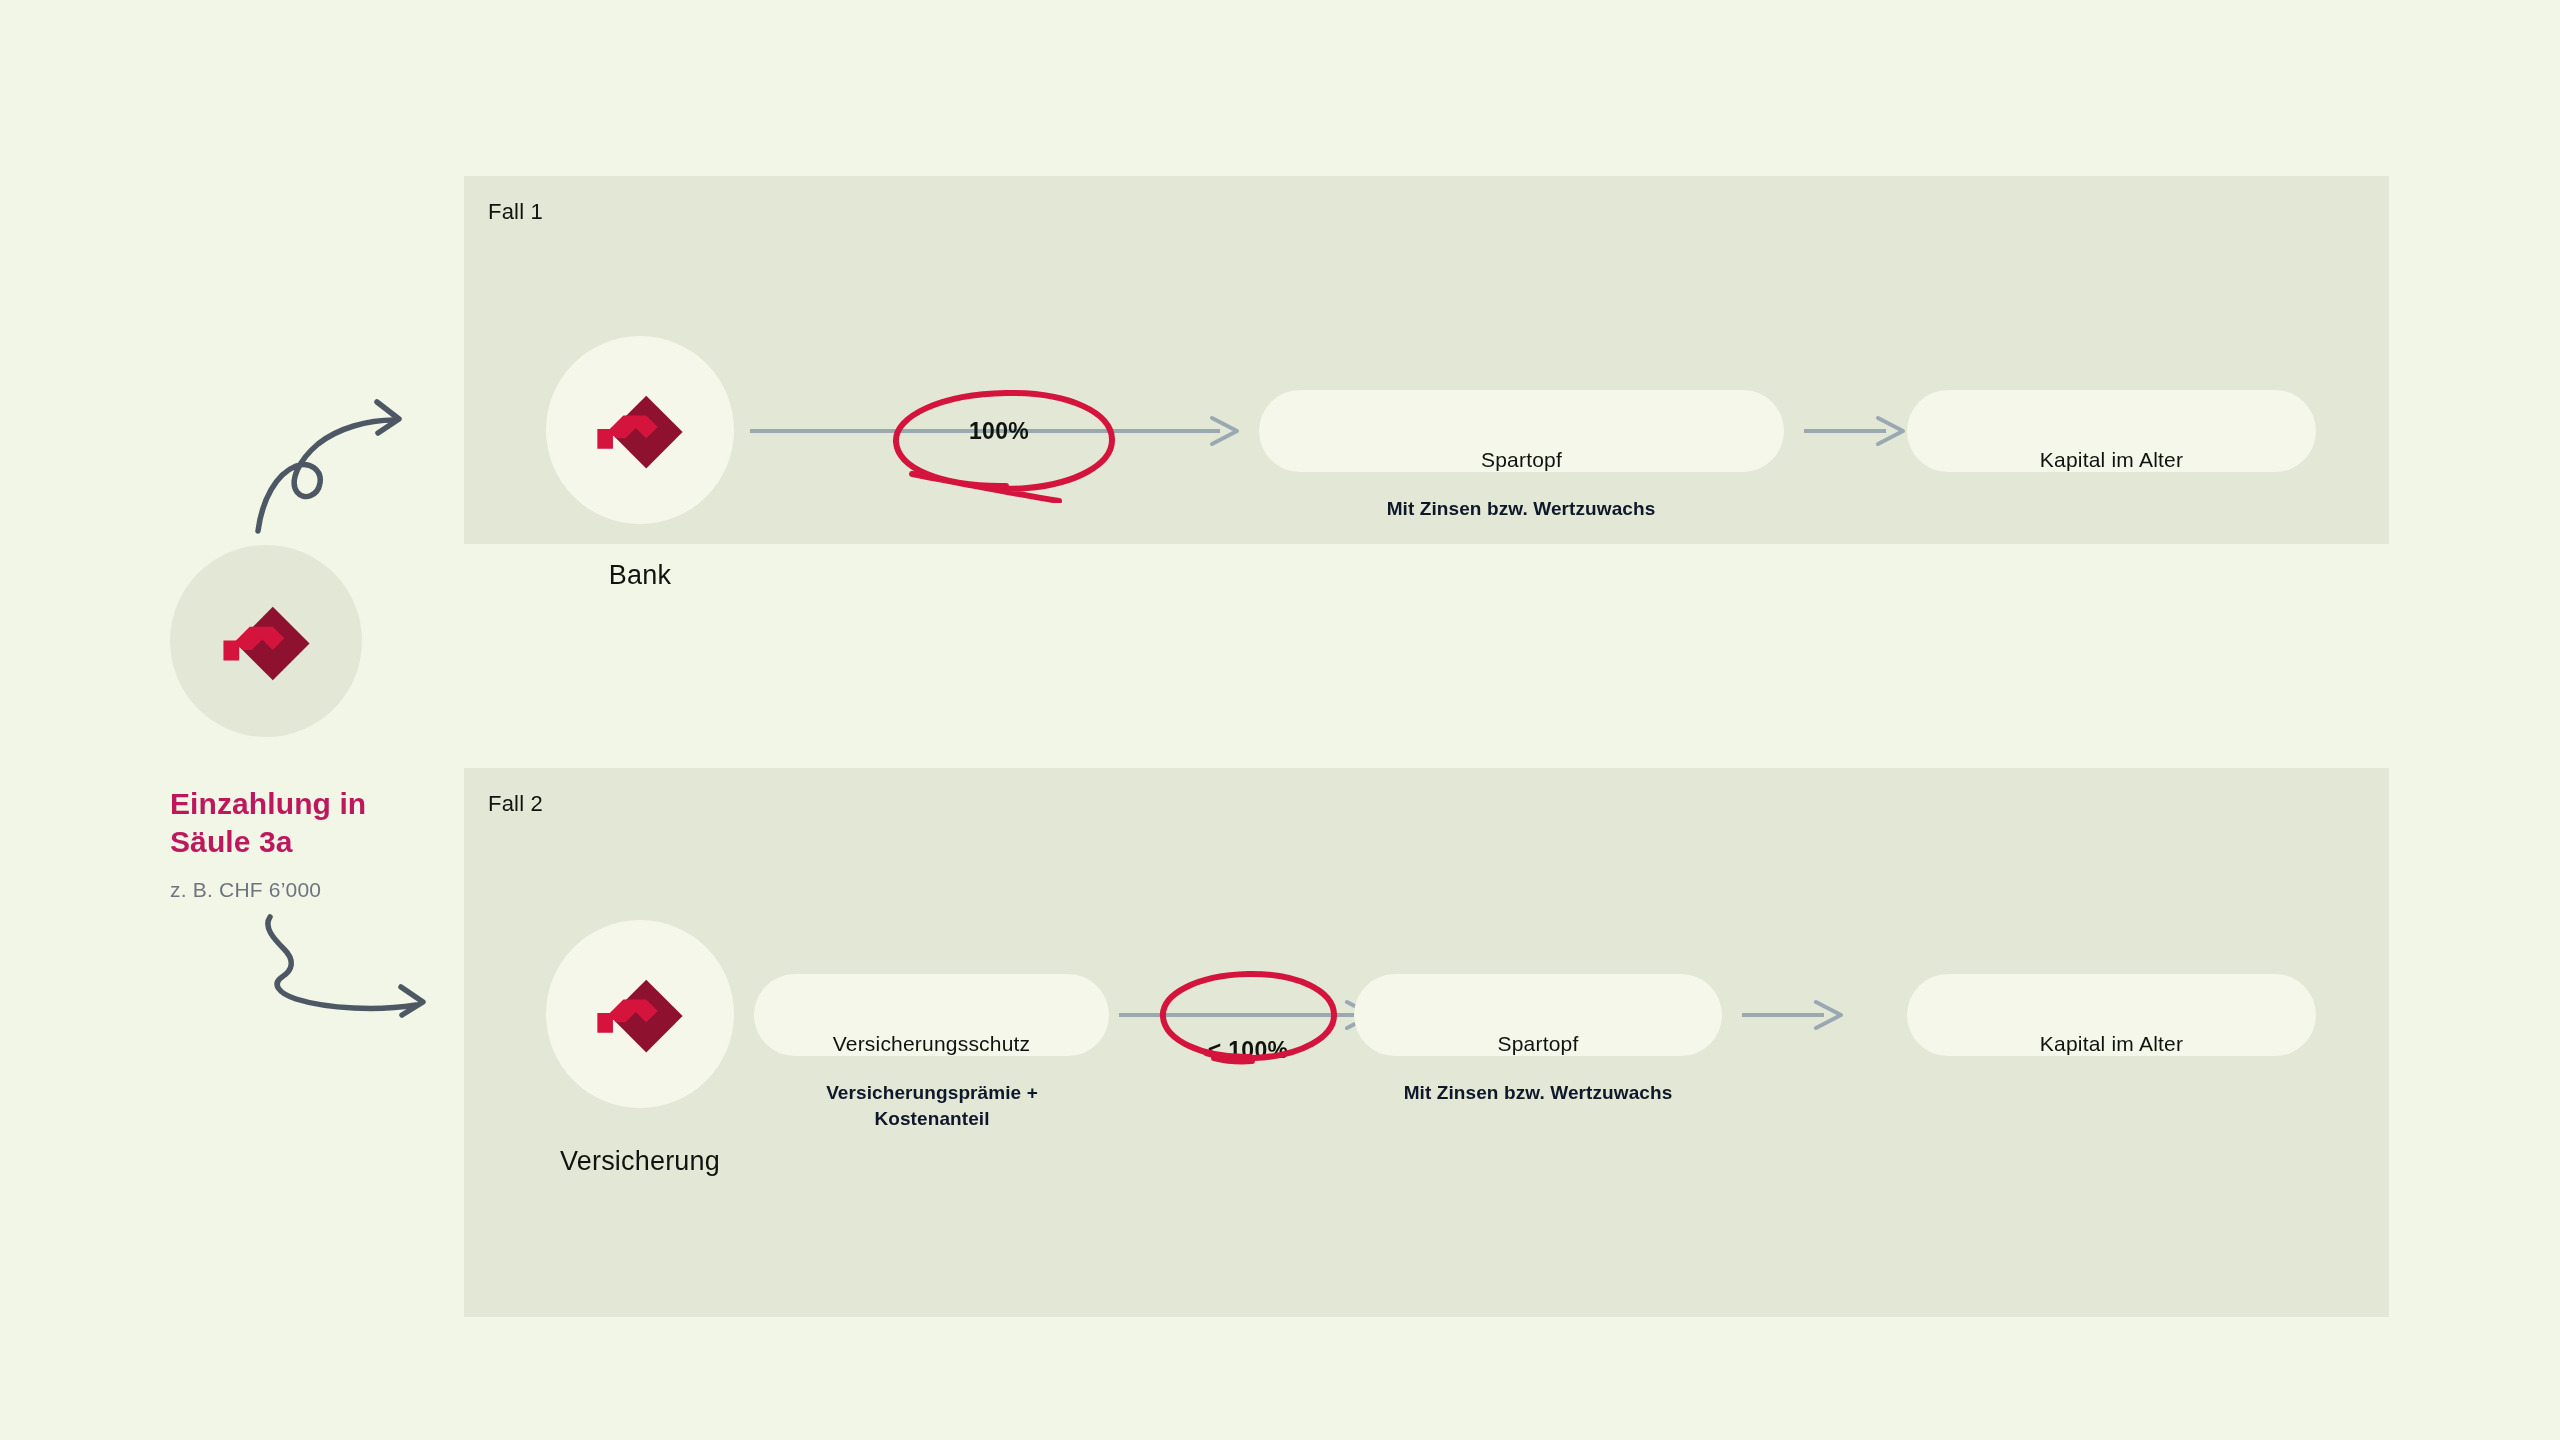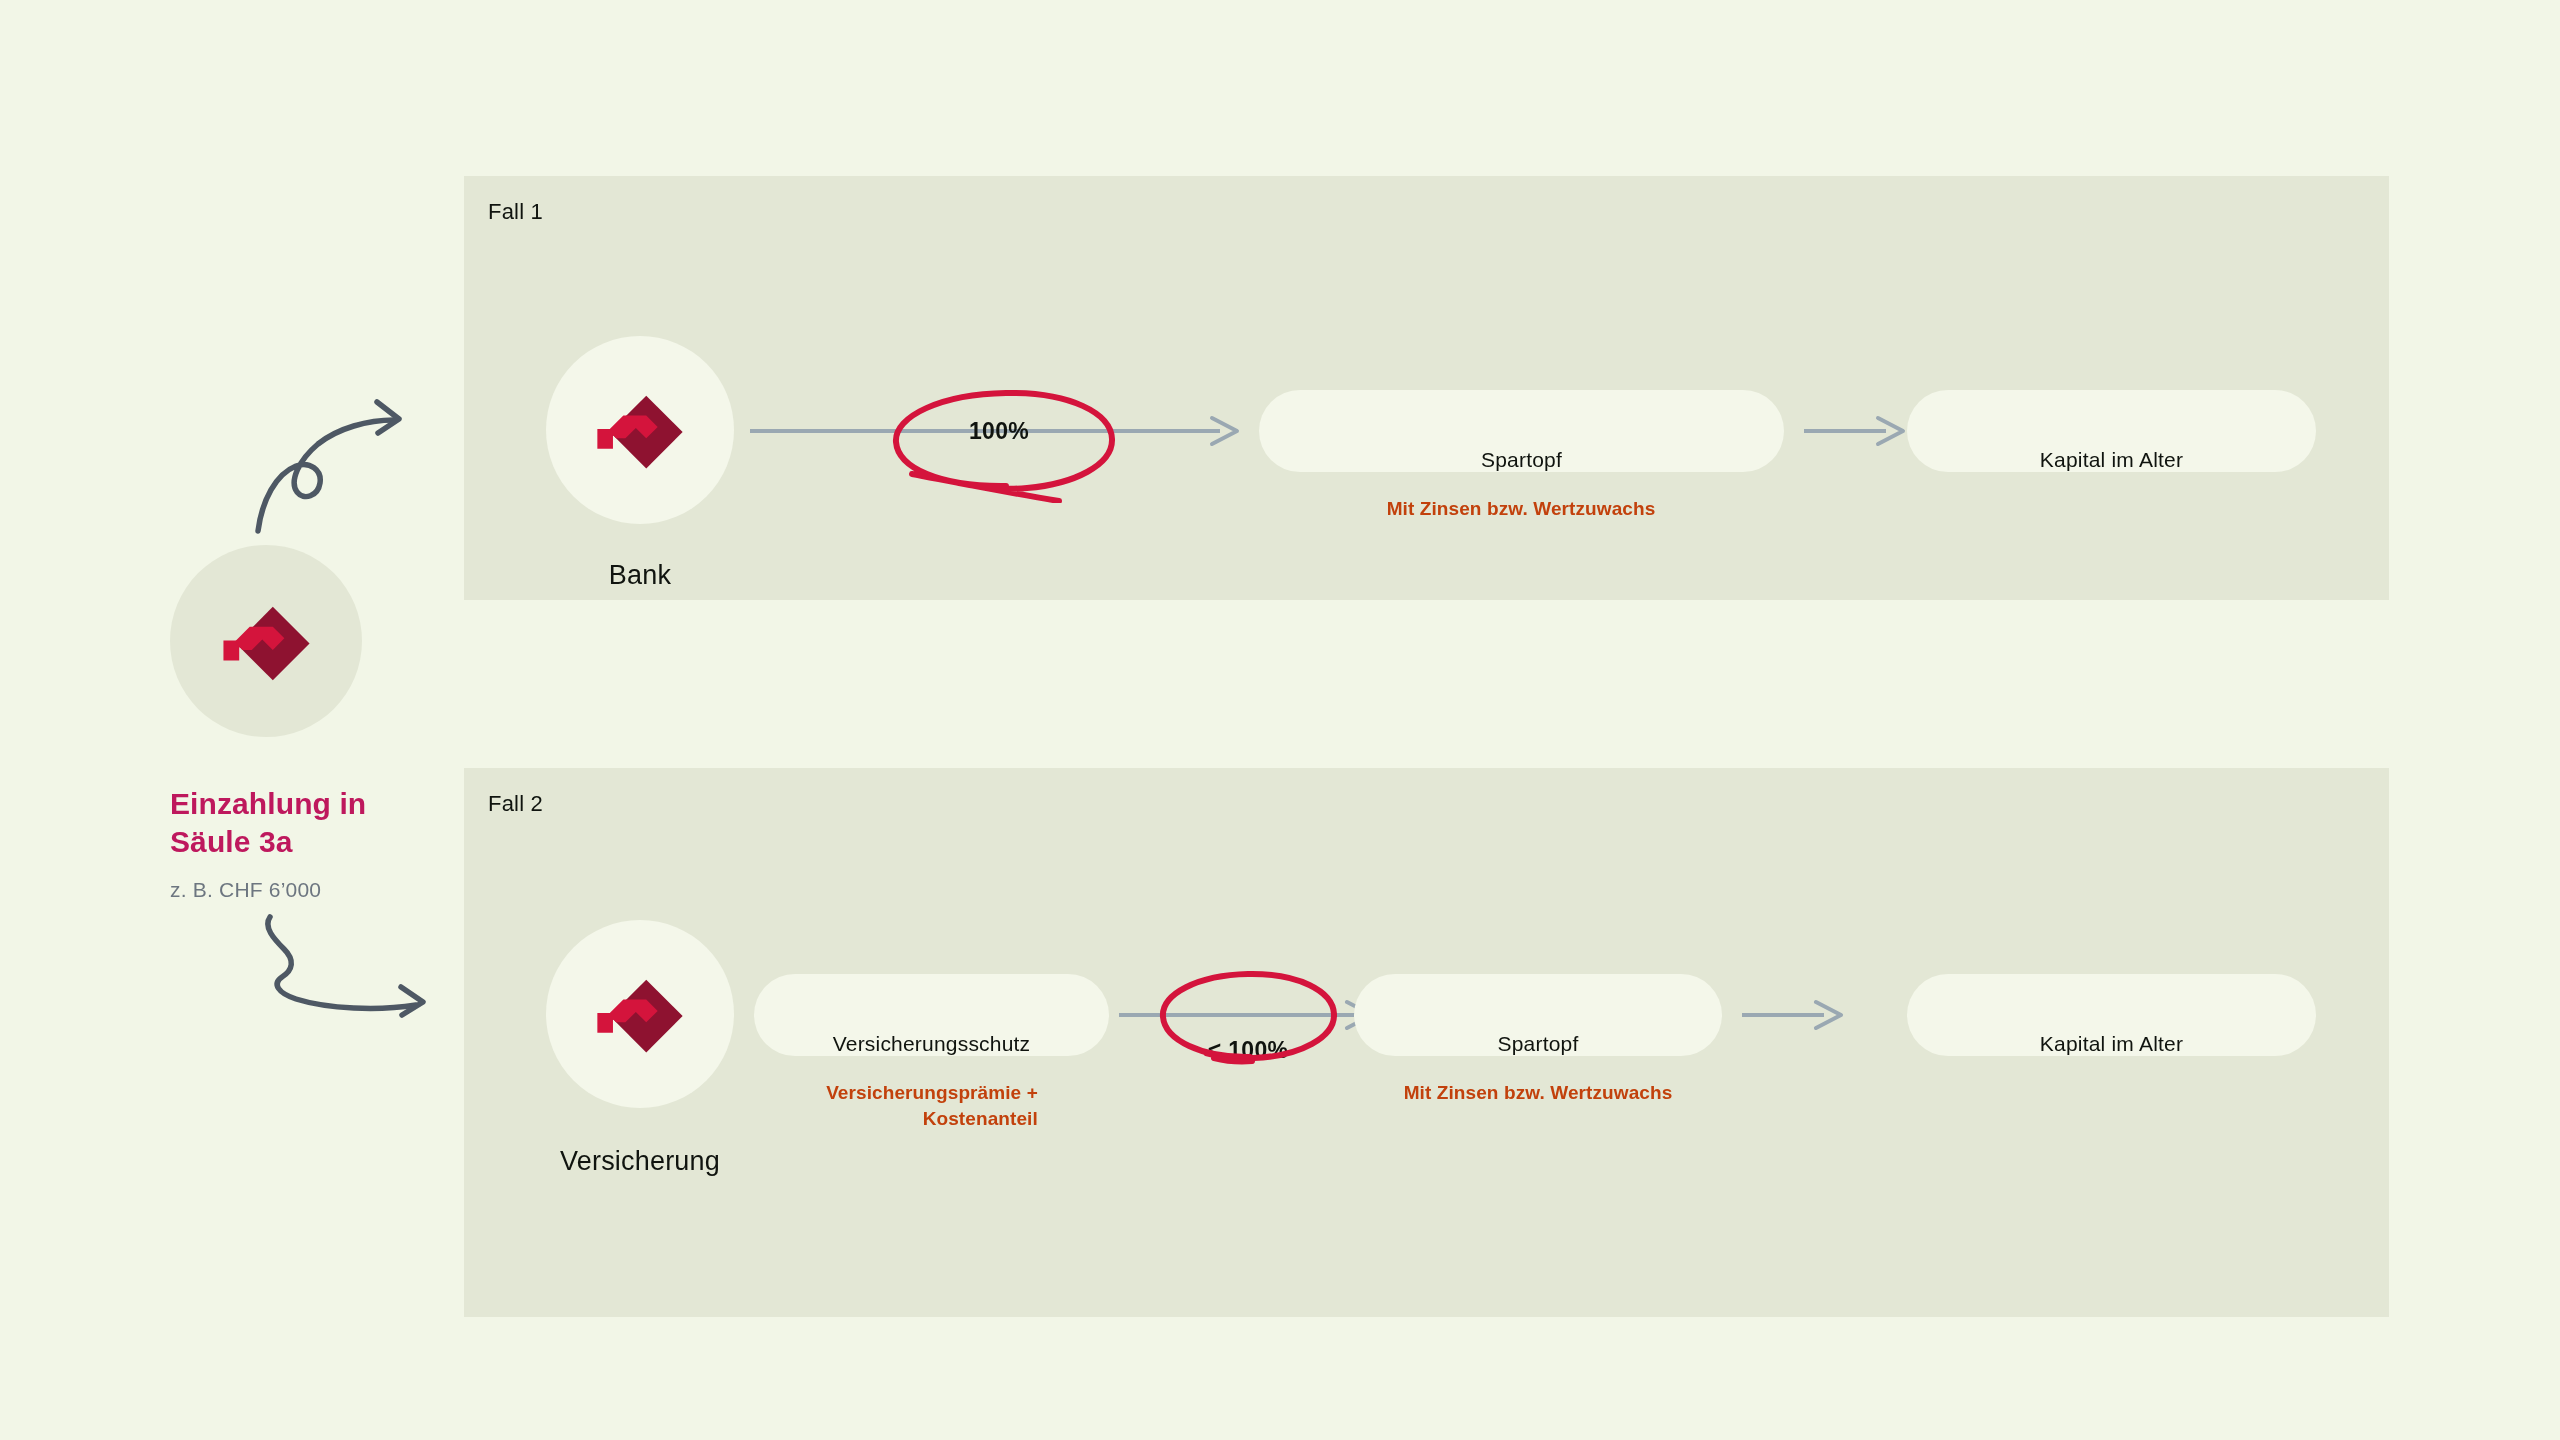--- a/index.html
+++ b/index.html
@@ -67,21 +67,21 @@
     top: 905px;
     width: 200px;
     height: 140px;
   }
 
   
   .panel {
     position: absolute;
     background: #e3e7d5;
   }
-  #panel-1 { left: 464px; top: 176px;  width: 1925px; height: 424px; }
+  #panel-1 { left: 464px; top: 176px;  width: 1925px; height: 368px; }
   #panel-2 { left: 464px; top: 768px;  width: 1925px; height: 549px; }
 
   .panel-label {
     position: absolute;
     left: 24px;
     top: 23px;
     font-size: 22px;
     font-weight: 500;
     color: #10140f;
     letter-spacing: .2px;
@@ -129,22 +129,22 @@
     font-weight: 500;
     color: #10140f;
     letter-spacing: .2px;
     white-space: nowrap;
   }
 
   .pill-caption {
     position: absolute;
     font-size: 19px;
     font-weight: 700;
-    color: #c2410c;
-    text-align: right;
+    color: #0f172a;
+    text-align: center;
     transform: translateX(-50%);
     line-height: 1.35;
     letter-spacing: .1px;
   }
 
   .connector {
     position: absolute;
   }
 
   .pct-label {

